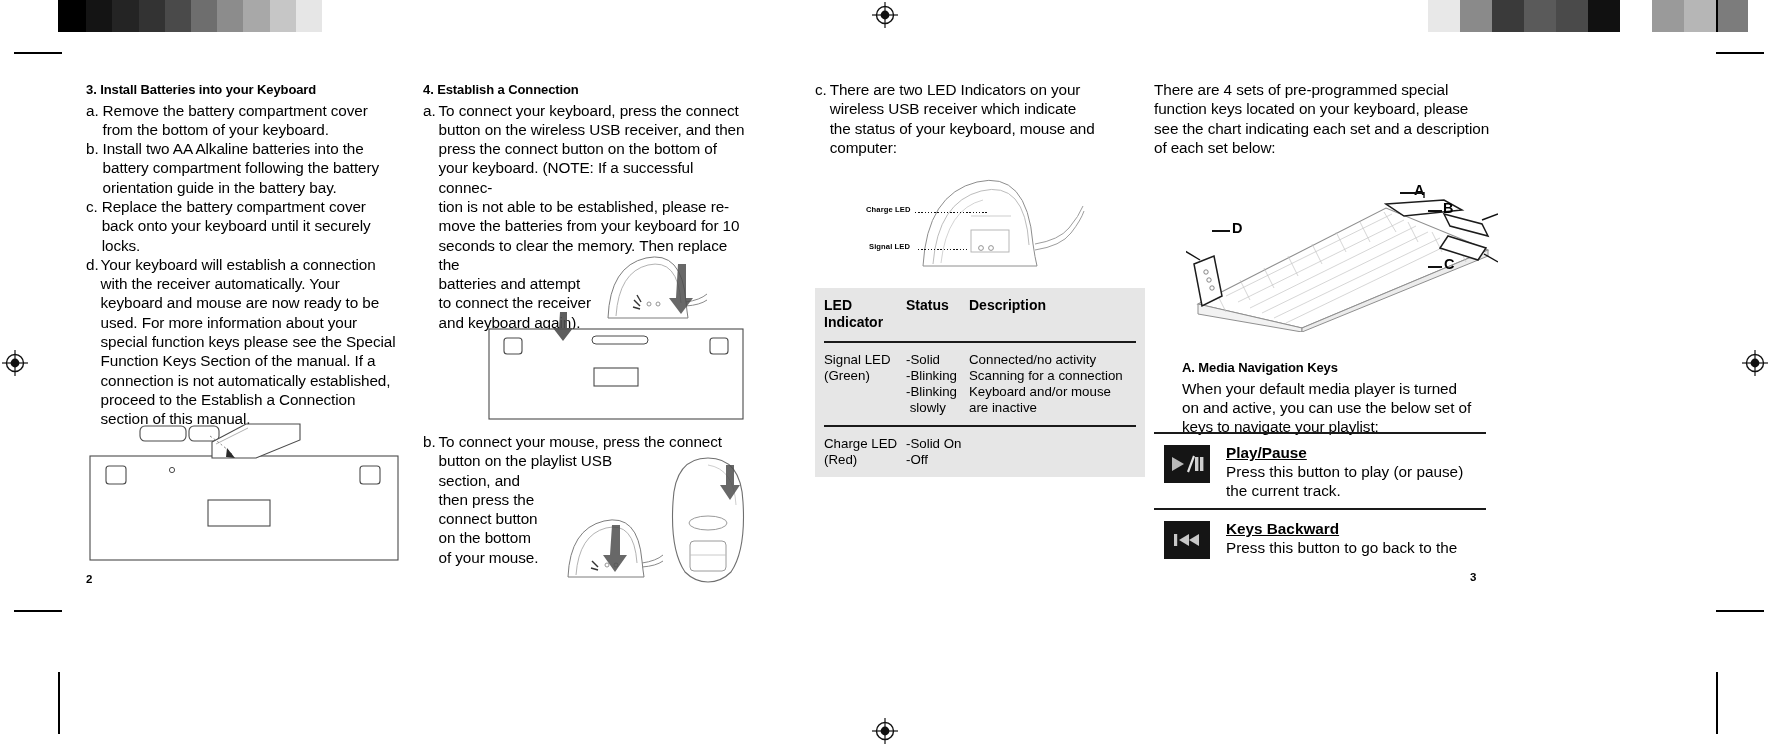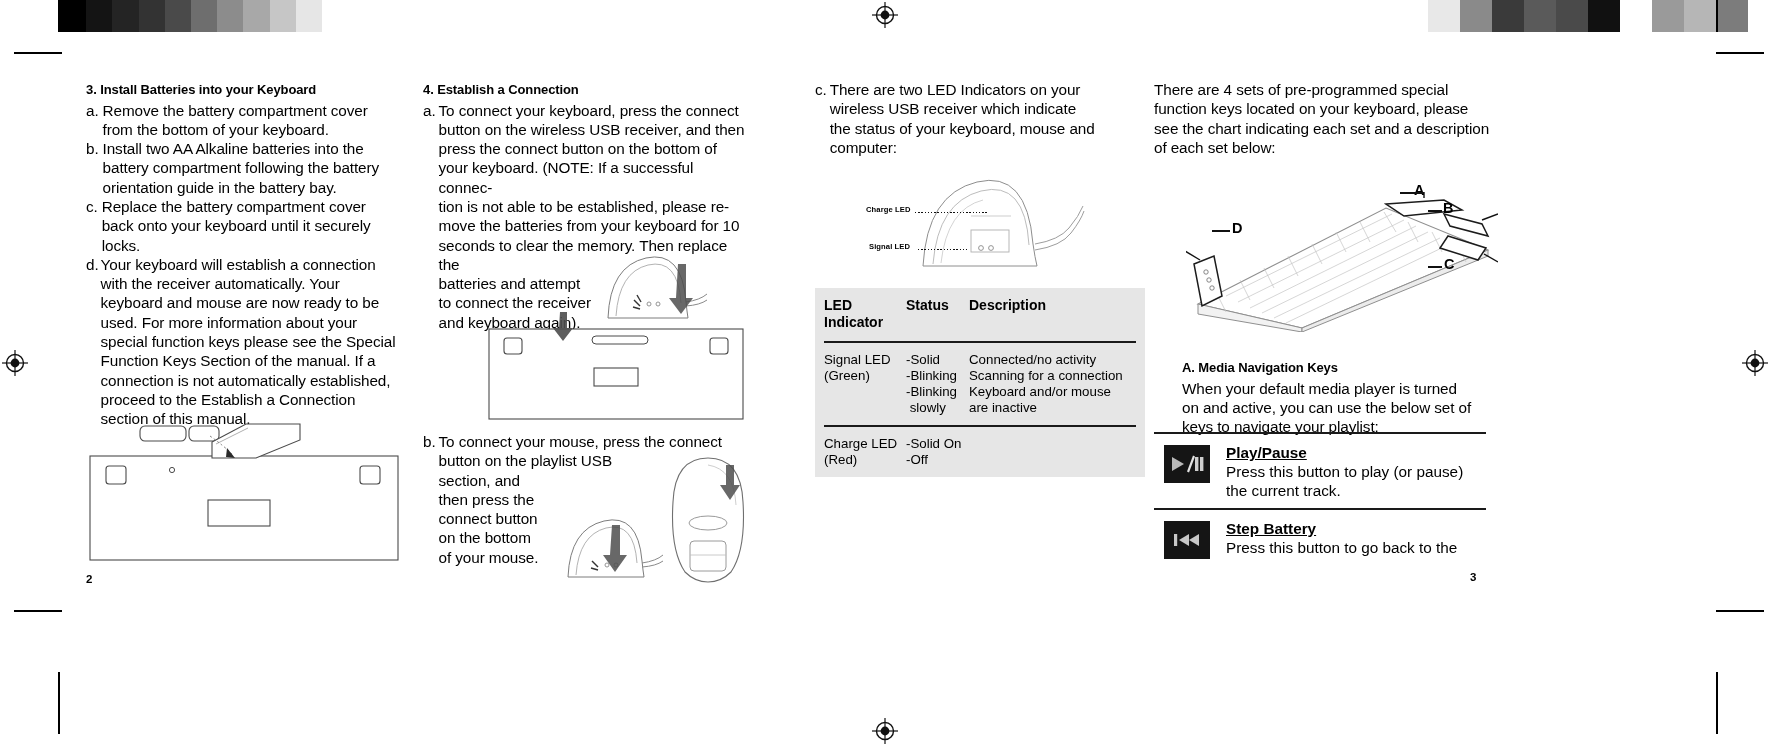--- a/index.html
+++ b/index.html
@@ -484,21 +484,21 @@
 
     <div class="mk-row">
       <div class="mk-icon">
         <svg width="30" height="16" viewBox="0 0 30 16">
           <rect x="2" y="2" width="3.2" height="12" fill="#c9c9c9"></rect>
           <path d="M17 2 L17 14 L7 8 Z" fill="#c9c9c9"></path>
           <path d="M27 2 L27 14 L17 8 Z" fill="#c9c9c9"></path>
         </svg>
       </div>
       <div class="mk-text">
-        <div class="mk-title">Step Battery</div>
+        <div class="mk-title">Keys Backward</div>
         <div>Press this button to go back to the</div>
       </div>
     </div>
   </div>
 
   <div class="pageno" style="left:86px; top:573px;">2</div>
   <div class="pageno" style="left:1470px; top:571px;">3</div>
 
 </div>
 

